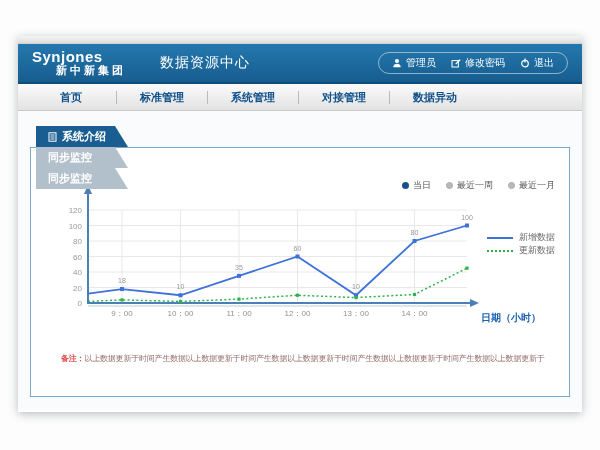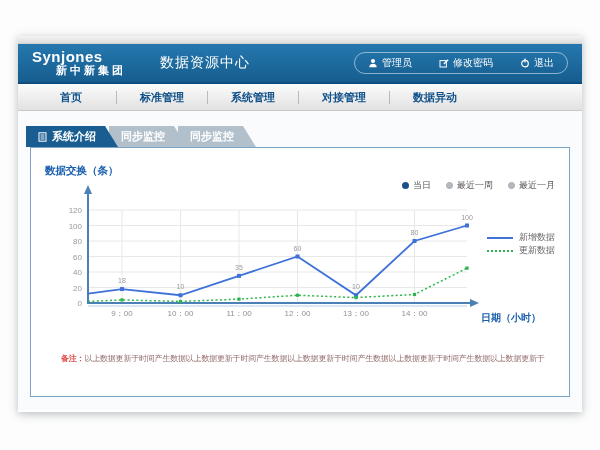--- a/index.html
+++ b/index.html
@@ -10,33 +10,33 @@
     background:#fff; box-shadow:0 2px 9px rgba(100,110,120,.45); }
 
   .card-top-strip { height:8px; background:linear-gradient(#f4f4f4,#dedede); border-bottom:1px solid #d2d2d2; }
 
   header.app-header { height:40px; background:linear-gradient(#2478ae,#175d8f);
     border-bottom:2px solid #0e4d7b; display:flex; align-items:center; padding:0 14px; color:#fff; }
   .logo { line-height:1.05; margin-right:18px; cursor:pointer; }
   .logo-en { font-size:15px; font-weight:bold; letter-spacing:.5px; }
   .logo-cn { font-size:11px; font-weight:bold; letter-spacing:3px;margin-left:24px; }
   .app-title { font-size:14px; letter-spacing:1px; padding-left:16px; }
-  .user-pill { margin-left:auto; display:flex; align-items:flex-start; gap:27px;
+  .user-pill { margin-left:auto; display:flex; align-items:flex-start; gap:15px;
     border:1px solid rgba(255,255,255,.5); border-radius:12px; padding:3px 13px; font-size:10px; }
   .user-item { display:flex; align-items:center; gap:4px; cursor:pointer; white-space:nowrap; }
   .user-item svg { display:block; }
 
   nav.main-nav { height:27px; background:linear-gradient(#fbfbfb,#e2e2e2);
     border-bottom:1px solid #c9c9c9; display:flex; align-items:center; padding-left:8px; }
   .nav-item { width:90px; text-align:center; font-size:11px; font-weight:bold; color:#10518a; cursor:pointer; }
   .nav-divider { width:1px; height:13px; background:#b8bbbe; }
 
   .content { position:relative; height:299px; background:#fafbfc; }
 
-  .tabs { position:absolute; left:8px; top:15px; display:flex; z-index:5; }
+  .tabs { position:absolute; left:18px; top:15px; display:flex; z-index:5;flex-direction:column; }
   .tab { height:21px; line-height:21px; padding:0 22px 0 12px; font-size:11px; font-weight:bold; color:#fff;
     clip-path:polygon(0 0,calc(100% - 13px) 0,100% 100%,0 100%); margin-right:-9px;
     display:flex; align-items:center; gap:5px; cursor:pointer; }
   .tab.active { background:#1a5e91; z-index:3; }
   .tab.inactive { background:#b2c0cc; z-index:1; }
   .tab svg { display:block; }
 
   .panel { position:absolute; left:12px; top:36px; width:540px; height:250px;
     background:#fff; border:1px solid #7da5c6; }
 

